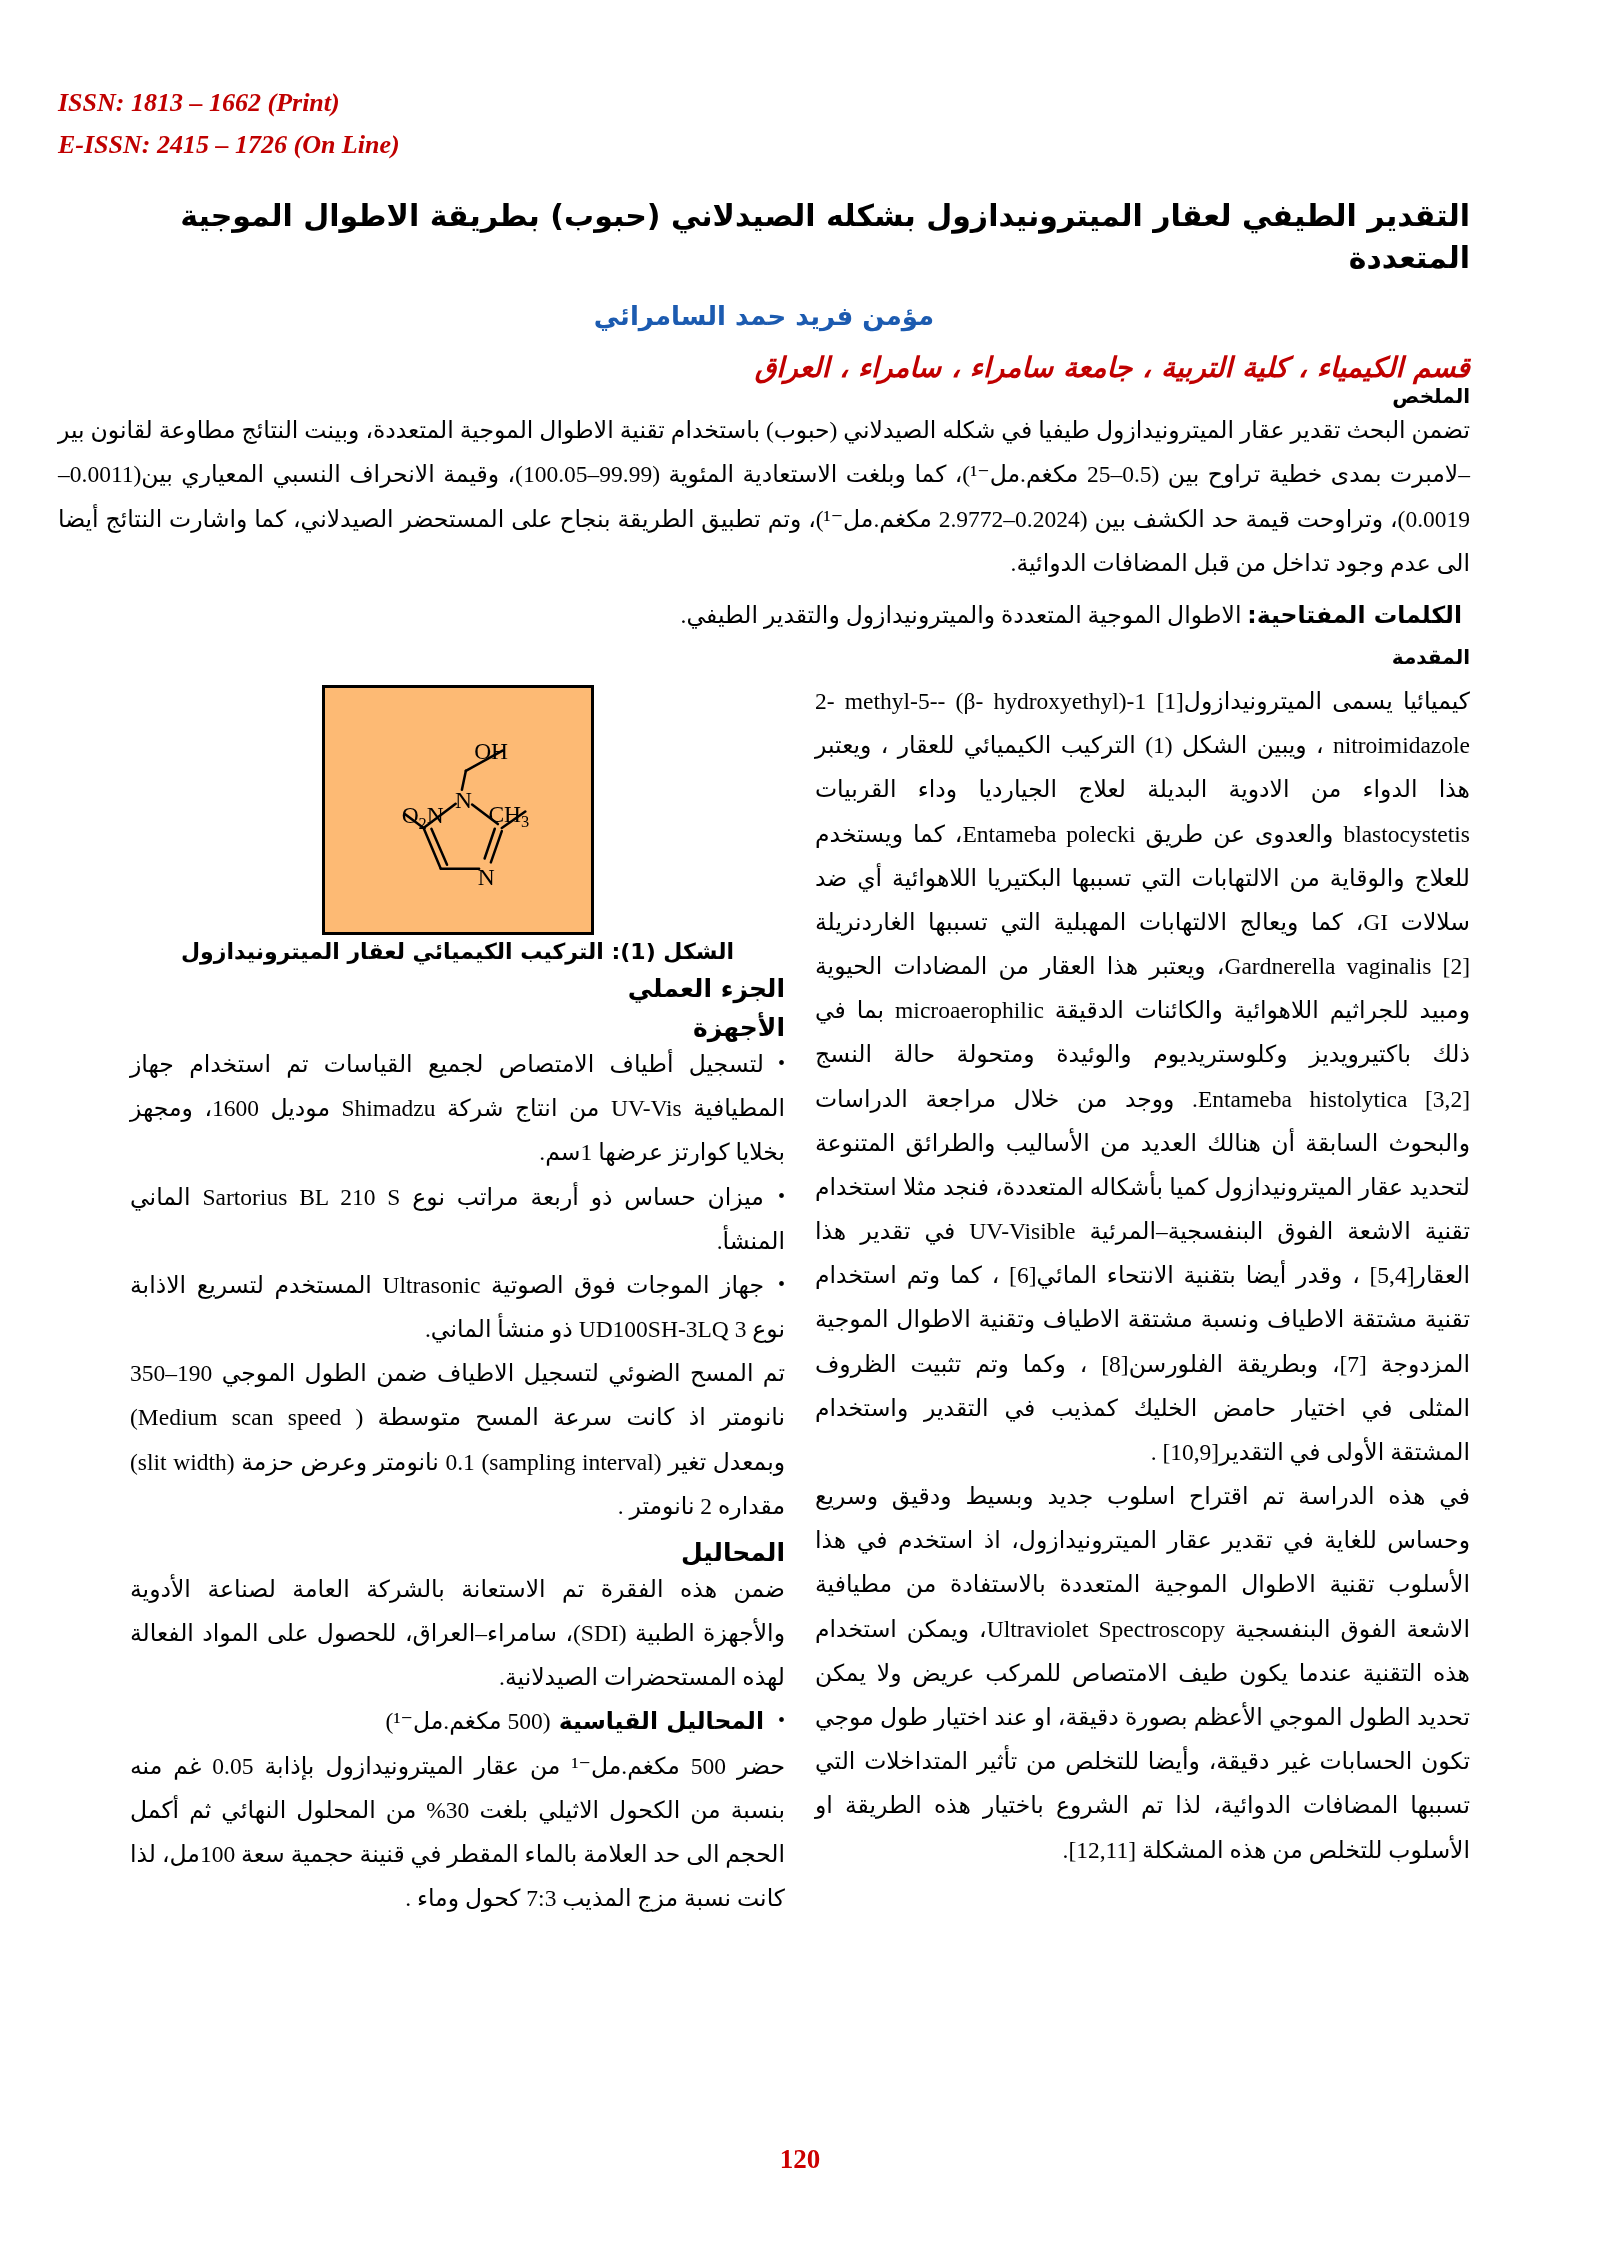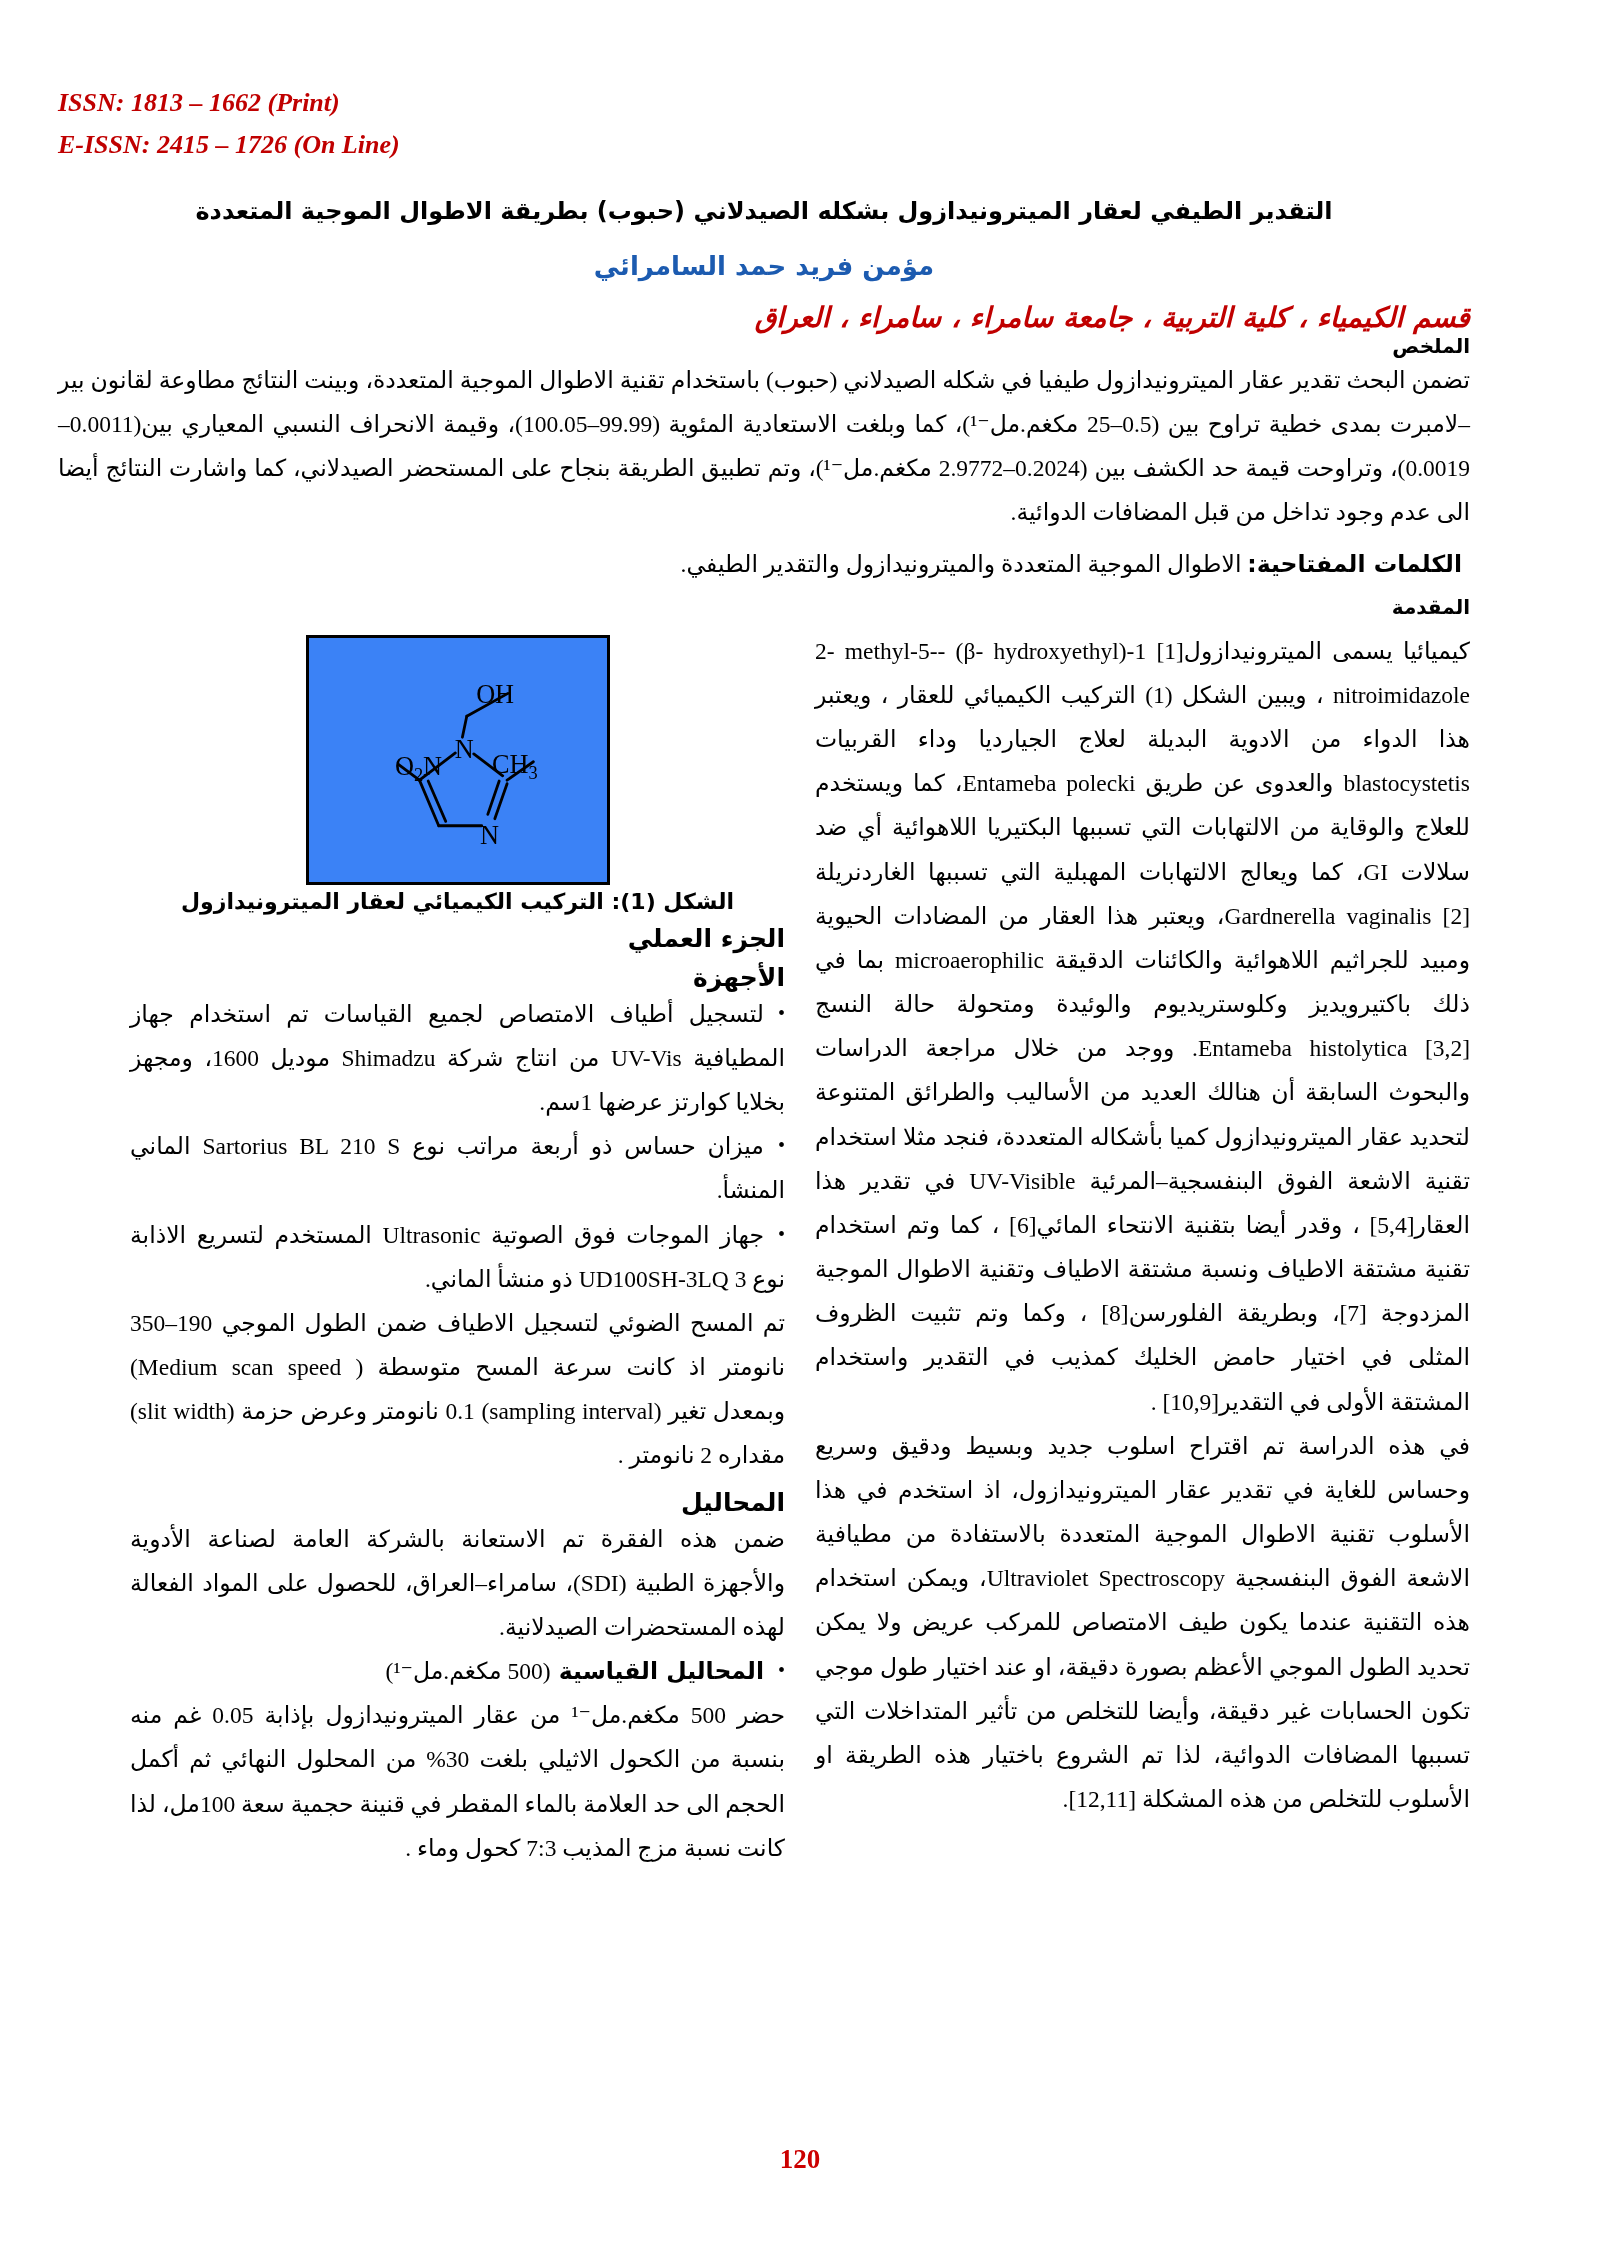--- a/index.html
+++ b/index.html
@@ -12,42 +12,42 @@
     font-family:"Liberation Serif","DejaVu Sans",serif;
     color:#000;
     overflow:hidden;
   }
   
   .hdr{display:flex;justify-content:space-between;align-items:flex-start;direction:ltr;}
   .issn{color:#c00000;font-style:italic;font-weight:bold;font-size:26px;line-height:1.6;}
   .journal{color:#c00000;font-weight:bold;font-style:italic;font-size:26px;direction:rtl;
            font-family:"DejaVu Sans",sans-serif;padding-top:2px;}
   
-  .title{direction:rtl;text-align:center;font-weight:bold;font-size:24px;
+  .title{direction:rtl;text-align:right;font-weight:bold;font-size:30px;
          font-family:"DejaVu Sans",sans-serif;margin:30px 0 0 0;line-height:1.4;}
   .author{direction:rtl;text-align:center;font-weight:bold;font-size:26px;color:#1c5bb0;
           font-family:"DejaVu Sans",sans-serif;margin-top:22px;}
   .affil{direction:rtl;text-align:right;font-weight:bold;font-style:italic;font-size:28px;
          color:#c00000;font-family:"DejaVu Sans",sans-serif;margin-top:20px;}
   
   .rtl{direction:rtl;}
   h2.sec{font-size:20px;font-weight:bold;margin:0;text-align:right;
          font-family:"DejaVu Sans",sans-serif;}
   .abs-head{margin-top:34px;}
   p.body{font-size:23.5px;line-height:1.88;text-align:justify;margin:0;
          font-family:"Liberation Serif","DejaVu Sans",serif;}
   .kw{font-size:23.5px;line-height:1.88;text-align:right;margin:8px;}
   .kw b{font-family:"DejaVu Sans",sans-serif;}
   .intro-head{margin-top:6px;}
   
   .columns{display:flex;direction:rtl;gap:30px;margin-top:10px;}
   .col{width:655px;flex:0 0 655px;}
   
-  .figbox{width:304px;height:250px;border:3px solid #000;margin:6px auto 4px auto;
-          box-sizing:border-box;background:#3b82f6;display:flex;align-items:center;justify-content:center;}
+  .figbox{width:272px;height:250px;border:3px solid #000;margin:6px auto 4px auto;
+          box-sizing:border-box;background:#fdba74;display:flex;align-items:center;justify-content:center;}
   .figcap{text-align:center;font-weight:bold;font-size:22px;direction:rtl;
           font-family:"DejaVu Sans",sans-serif;margin:2px 0 10px 0;}
   .atom{font-family:"Liberation Serif","DejaVu Sans",serif;font-size:30px;fill:#000;}
   
   h3.sub{font-size:25px;font-weight:bold;margin:10px 0 0 0;text-align:right;
          font-family:"DejaVu Sans",sans-serif;}
   .bullet{display:inline-block;margin-left:14px;font-size:20px;position:relative;top:-2px;}
   p.item{font-size:23.5px;line-height:1.88;text-align:justify;margin:0;}
   .boldspan{font-weight:bold;font-family:"DejaVu Sans",sans-serif;}
   

